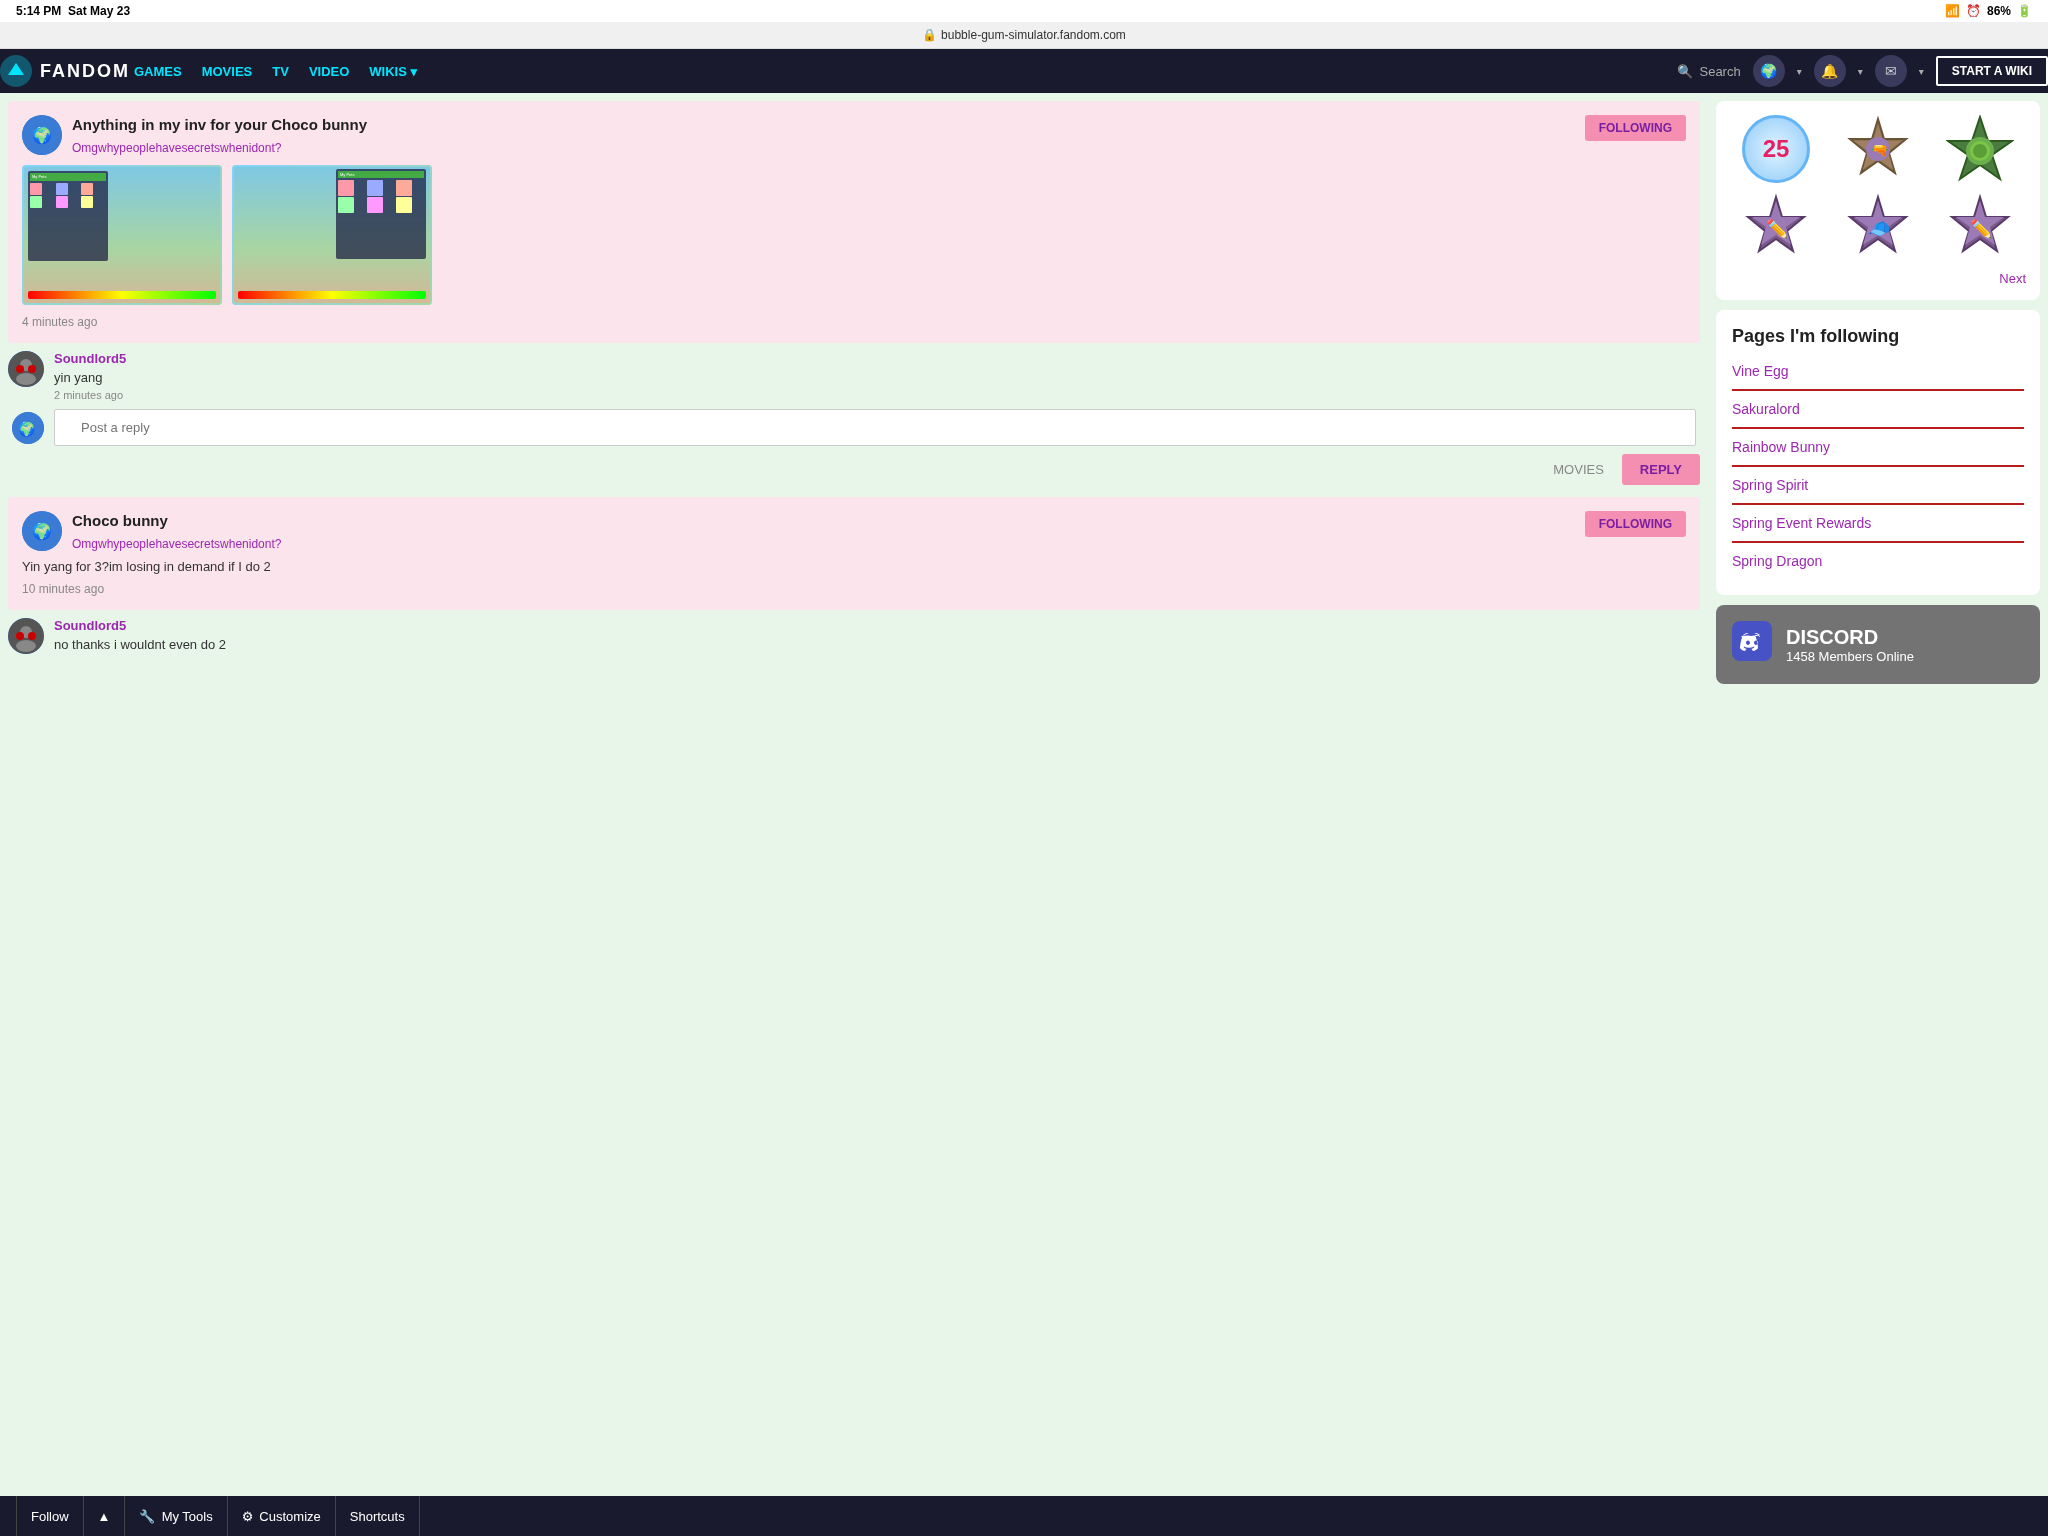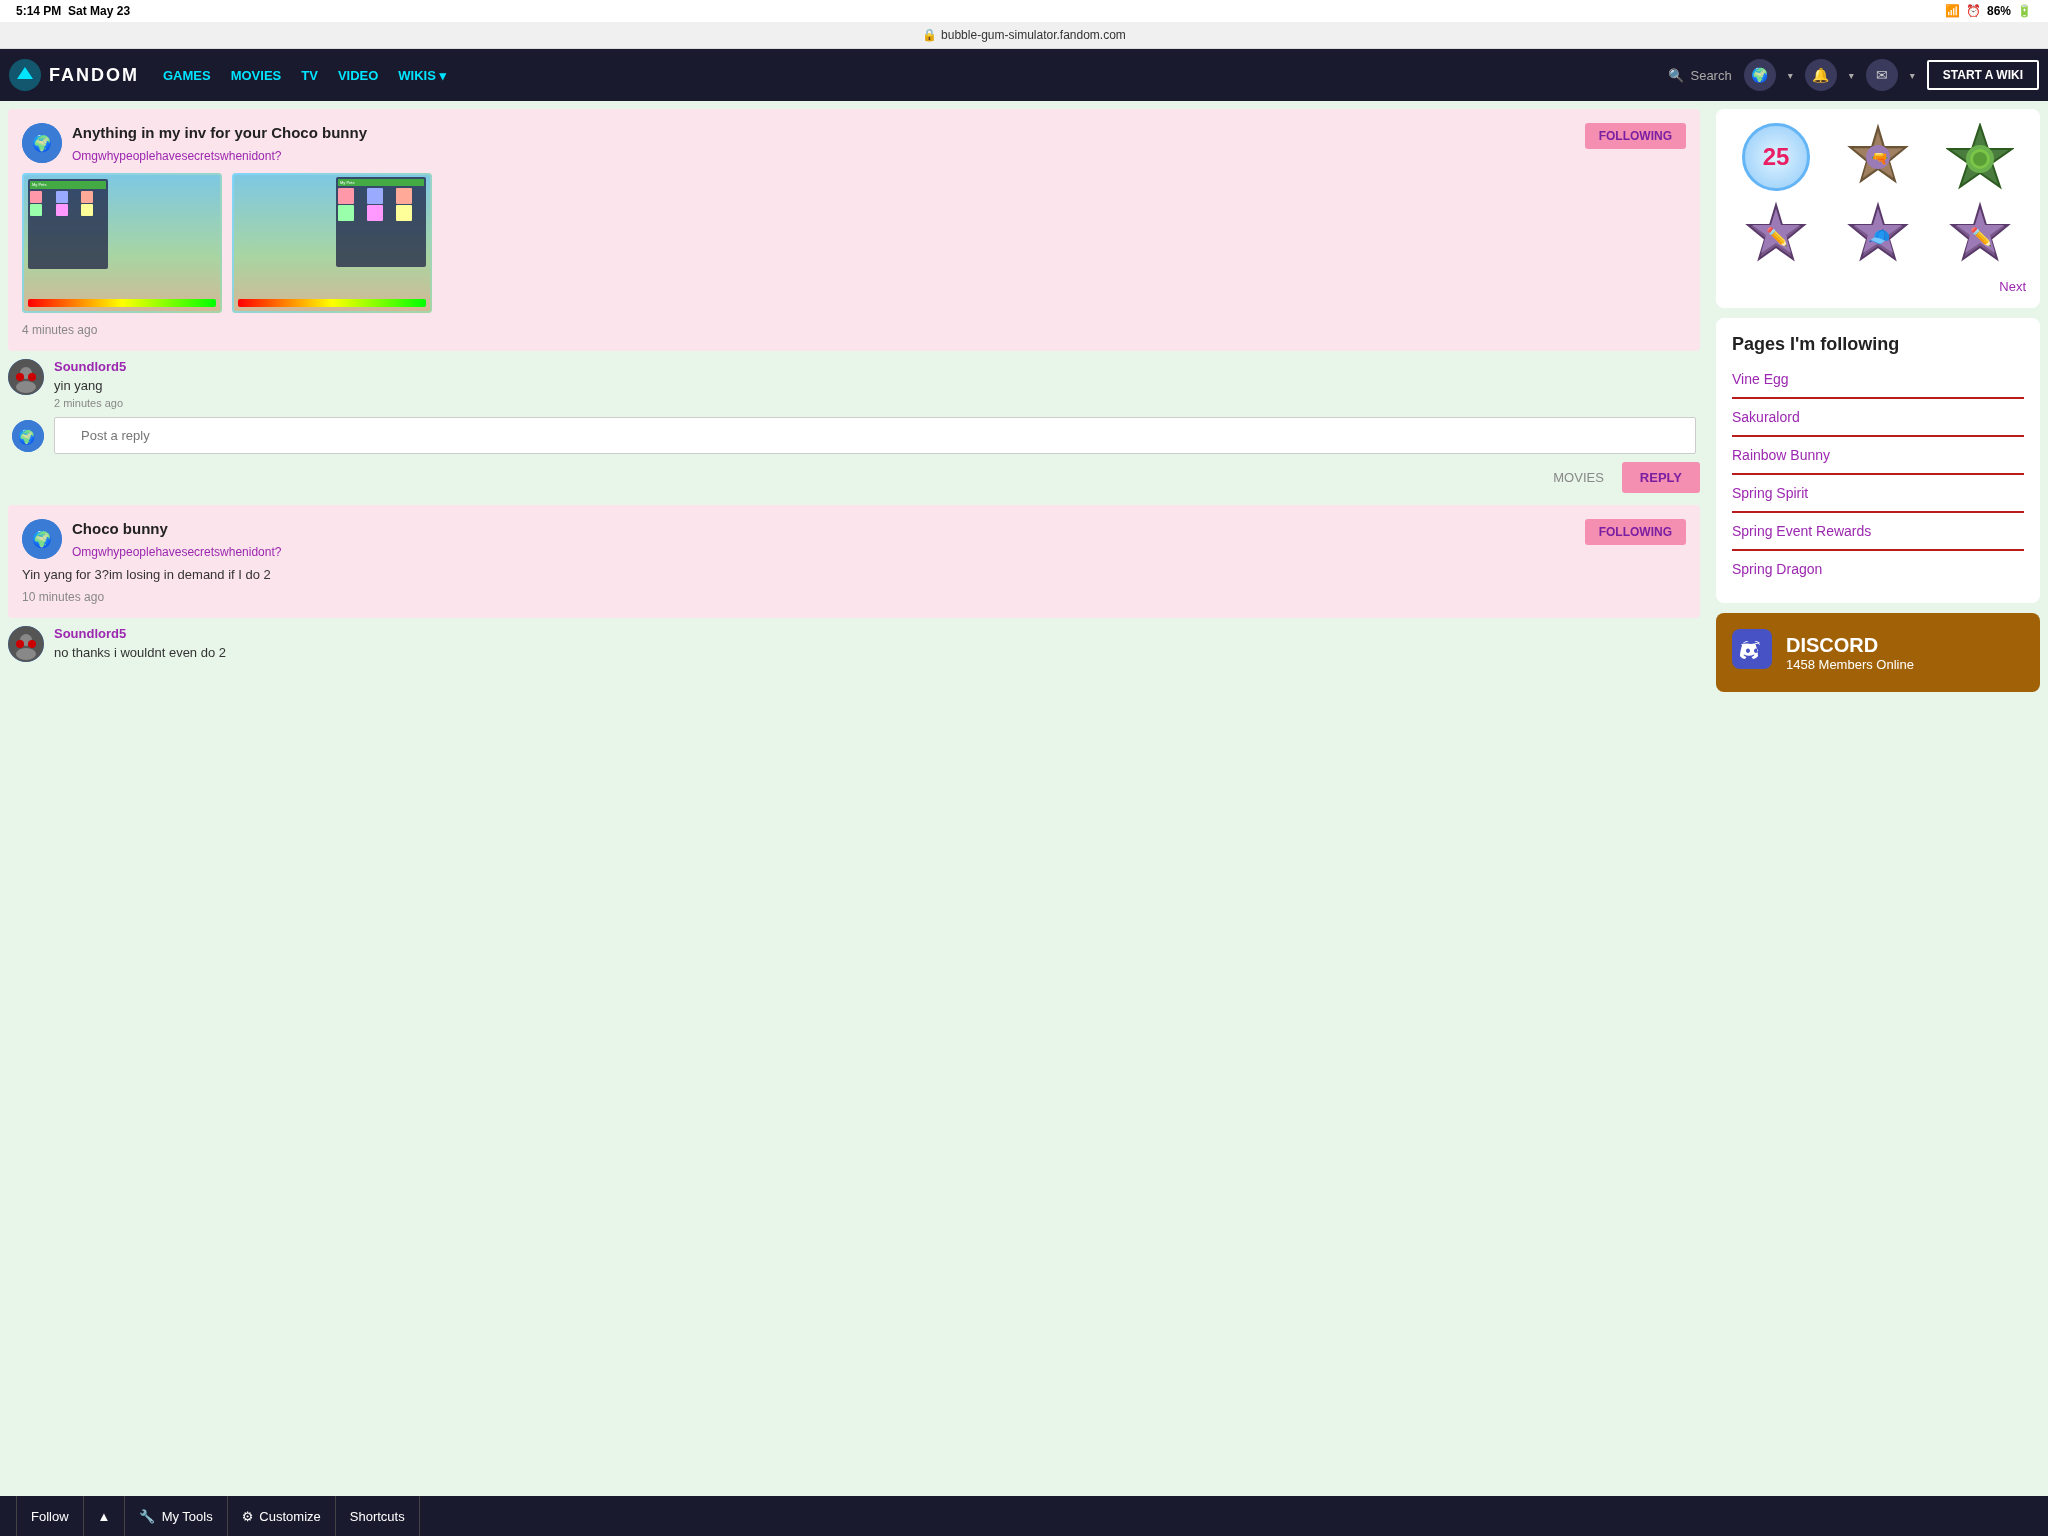--- a/index.html
+++ b/index.html
@@ -26,23 +26,23 @@
       color: #333;
       border-bottom: 1px solid #ddd;
     }
     .url-bar span { display: inline-flex; align-items: center; gap: 4px; }
 
     
     .nav-bar {
       background: #1a1a2e;
       display: flex;
       align-items: center;
-      padding: 0 9px;
-      height: 52px;
-      gap: 24px;
+      padding: 0 0;
+      height: 44px;
+      gap: 4px;
     }
     .nav-logo { display: flex; align-items: center; gap: 8px; }
     .nav-logo-icon { width: 32px; height: 32px; }
     .nav-logo-text { color: white; font-size: 18px; font-weight: bold; letter-spacing: 2px; }
     .nav-links { display: flex; gap: 20px; flex: 1; }
     .nav-link { color: #00e5ff; font-size: 13px; font-weight: 600; text-decoration: none; cursor: pointer; }
     .nav-link.with-arrow::after { content: ' ▾'; }
     .nav-right { display: flex; align-items: center; gap: 12px; }
     .nav-search { display: flex; align-items: center; gap: 6px; color: #aaa; font-size: 13px; cursor: pointer; }
     .nav-icon-circle { width: 32px; height: 32px; border-radius: 50%; background: #3a3a5c; display: flex; align-items: center; justify-content: center; color: #ccc; font-size: 14px; cursor: pointer; }
@@ -87,21 +87,21 @@
     .badge-item { display: flex; align-items: center; justify-content: center; }
     .next-link { color: #9c27b0; font-size: 13px; text-align: right; margin-top: 10px; cursor: pointer; }
 
     
     .following-card { background: white; border-radius: 8px; padding: 16px; margin-bottom: 10px; }
     .following-title { font-size: 18px; font-weight: bold; color: #222; margin-bottom: 6px; }
     .following-item { padding: 10px 0; border-bottom: 2px solid #b91c1c; color: #9c27b0; font-size: 14px; cursor: pointer; }
     .following-item:last-child { border-bottom: none; }
 
     
-    .discord-card { background: #a16207; border-radius: 8px; padding: 16px; display: flex; align-items: center; gap: 14px; color: white; }
+    .discord-card { background: #737373; border-radius: 8px; padding: 16px; display: flex; align-items: center; gap: 14px; color: white; }
     .discord-logo { font-size: 28px; }
     .discord-text .title { font-size: 20px; font-weight: bold; }
     .discord-text .subtitle { font-size: 13px; }
 
     
     .bottom-toolbar { background: #1a1a2e; display: flex; align-items: flex-start; padding: 0 16px; height: 40px; gap: 0; position: fixed; bottom: 0; left: 0; right: 0; z-index: 100; }
     .toolbar-btn { color: white; font-size: 13px; font-weight: 500; cursor: pointer; padding: 0 14px; height: 100%; display: flex; align-items: center; gap: 6px; border-right: 1px solid #444; }
     .toolbar-btn:first-child { border-left: 1px solid #444; }
 
     .comment-wrapper { display: flex; gap: 10px; margin: 0 8px 4px; }

